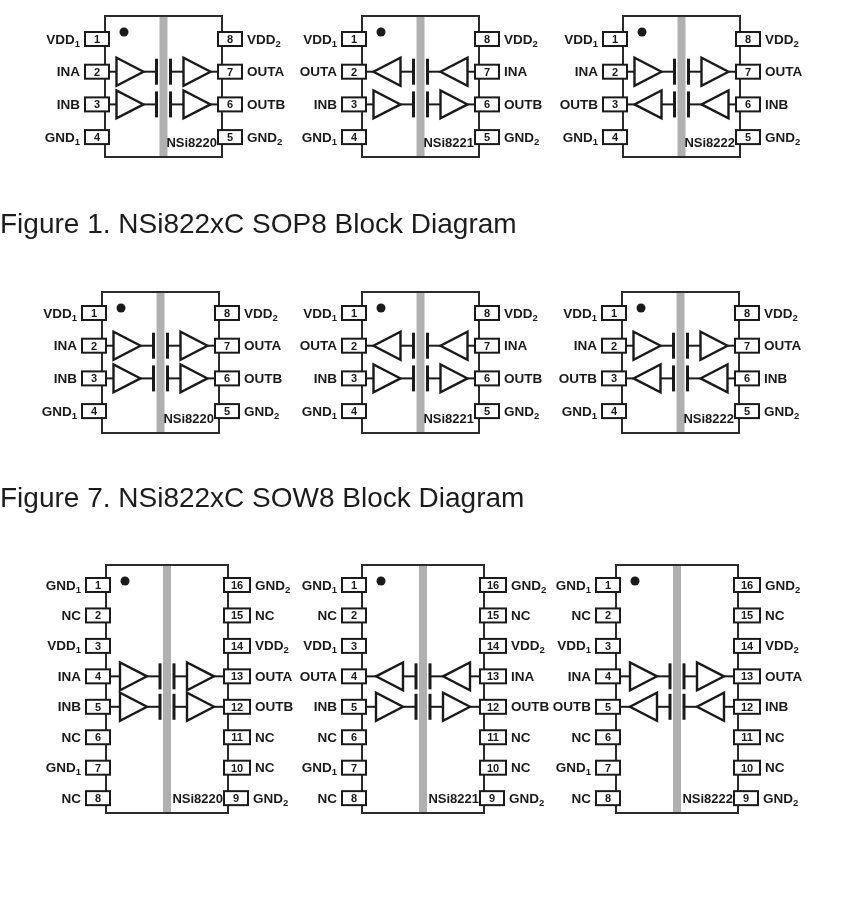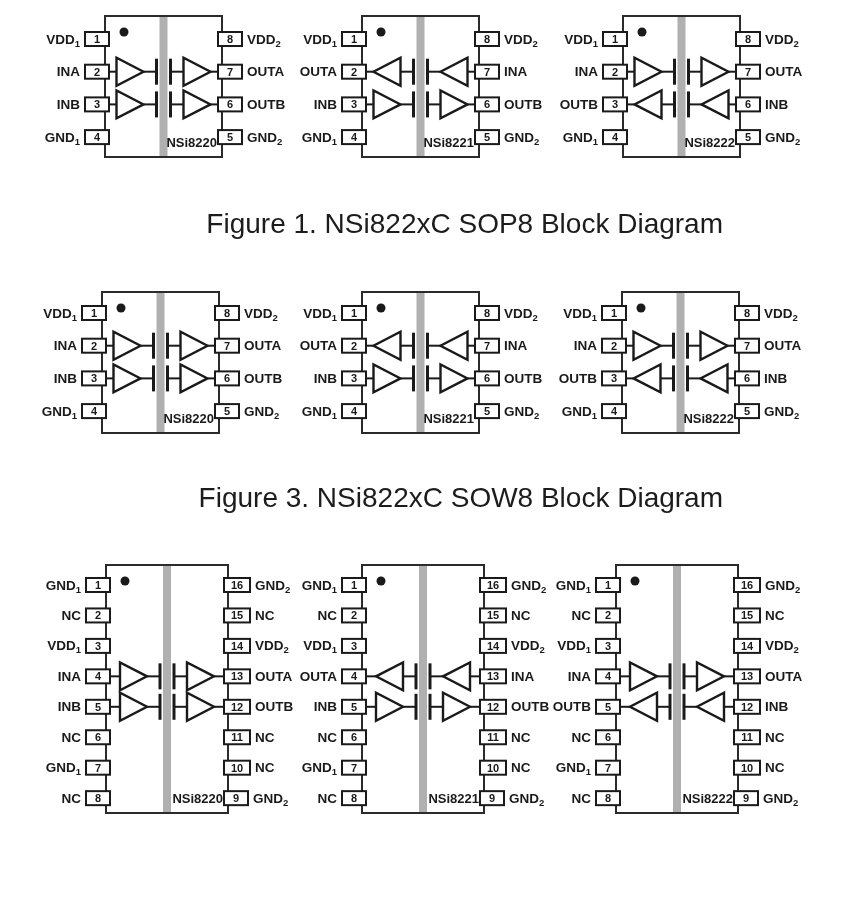--- a/index.html
+++ b/index.html
@@ -10,21 +10,21 @@
     font-family:"Liberation Sans","DejaVu Sans",sans-serif;
     overflow:hidden;
   }
   .fig-svg{position:absolute;left:0;display:block;}
   #svg-fig1{top:0;}
   #svg-fig2{top:270;}
   #svg-fig3{top:545px;}
   .caption{
     position:absolute;left:0;width:761px;
     box-sizing:border-box;padding-right:38px;
-    text-align:right;
+    text-align:left;
     font-size:28px;font-weight:400;color:#1c1c1c;
     letter-spacing:0px;
   }
   #caption-1{top:208px;}
   #caption-2{top:482px;}
   #caption-3{top:858px;}
   svg text{fill:#1a1a1a;font-family:"Liberation Sans","DejaVu Sans",sans-serif;}
   svg .pin-label{font-size:13.5px;font-weight:bold;}
   svg .pin-num{font-size:11px;font-weight:bold;}
   svg .chip-name{font-size:13px;font-weight:bold;}
@@ -309,21 +309,21 @@
         <text x="747" y="349.7" text-anchor="middle" class="pin-num">7</text>
         <text x="764" y="350.2" text-anchor="start" class="pin-label"><tspan>OUTA</tspan></text>
         <rect x="735" y="371.4" width="24" height="14" fill="#ffffff" stroke="#1a1a1a" stroke-width="2"></rect>
         <text x="747" y="382.4" text-anchor="middle" class="pin-num">6</text>
         <text x="764" y="382.9" text-anchor="start" class="pin-label"><tspan>INB</tspan></text>
         <rect x="735" y="404.1" width="24" height="14" fill="#ffffff" stroke="#1a1a1a" stroke-width="2"></rect>
         <text x="747" y="415.1" text-anchor="middle" class="pin-num">5</text>
         <text x="764" y="415.6" text-anchor="start" class="pin-label"><tspan>GND</tspan><tspan class="sub" dy="3">2</tspan></text>
       </g>
     </svg>
-  <div id="caption-2" class="caption">Figure 3. NSi822xC SOW8 Block Diagram</div>
+  <div id="caption-2" class="caption">Figure 7. NSi822xC SOW8 Block Diagram</div>
 
   <svg id="svg-fig3" class="fig-svg" width="845" height="300" viewBox="0 545 845 300" style="top:545px;">
       <g>
         <rect x="106" y="565" width="122" height="248" fill="#ffffff" stroke="#2b2b2b" stroke-width="2"></rect>
         <rect x="163" y="566" width="8" height="246" fill="#b0b0b0"></rect>
         <line x1="106" y1="676.35" x2="120" y2="676.35" stroke="#1a1a1a" stroke-width="2"></line>
         <line x1="147" y1="676.35" x2="160" y2="676.35" stroke="#1a1a1a" stroke-width="2"></line>
         <line x1="174" y1="676.35" x2="187" y2="676.35" stroke="#1a1a1a" stroke-width="2"></line>
         <line x1="214" y1="676.35" x2="228" y2="676.35" stroke="#1a1a1a" stroke-width="2"></line>
         <polygon points="120,662.35 120,690.35 147,676.35" fill="#ffffff" stroke="#1a1a1a" stroke-width="2.4" stroke-linejoin="miter"></polygon>

